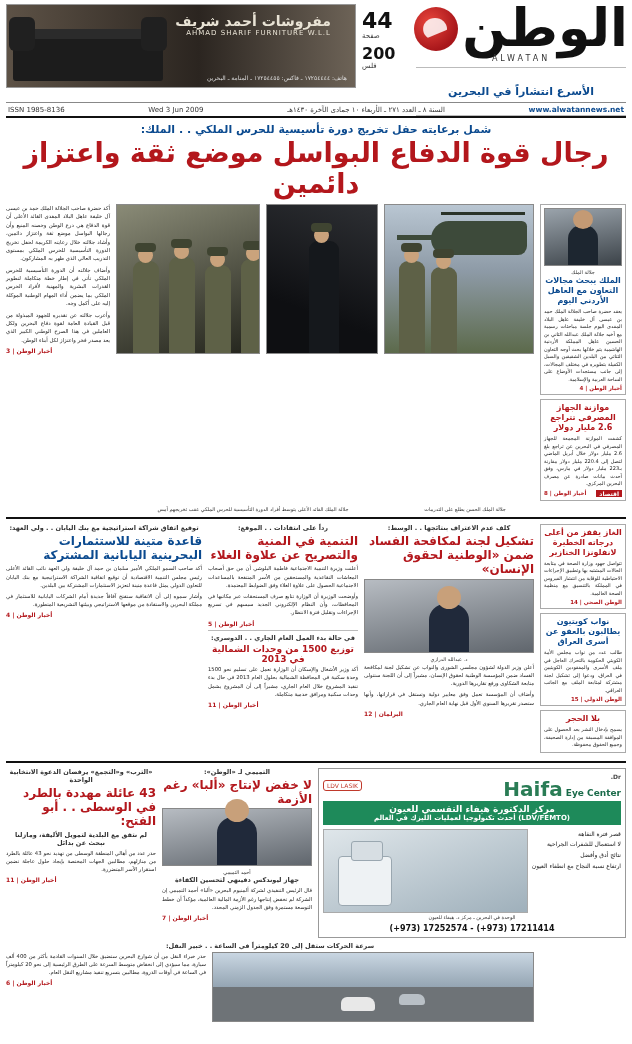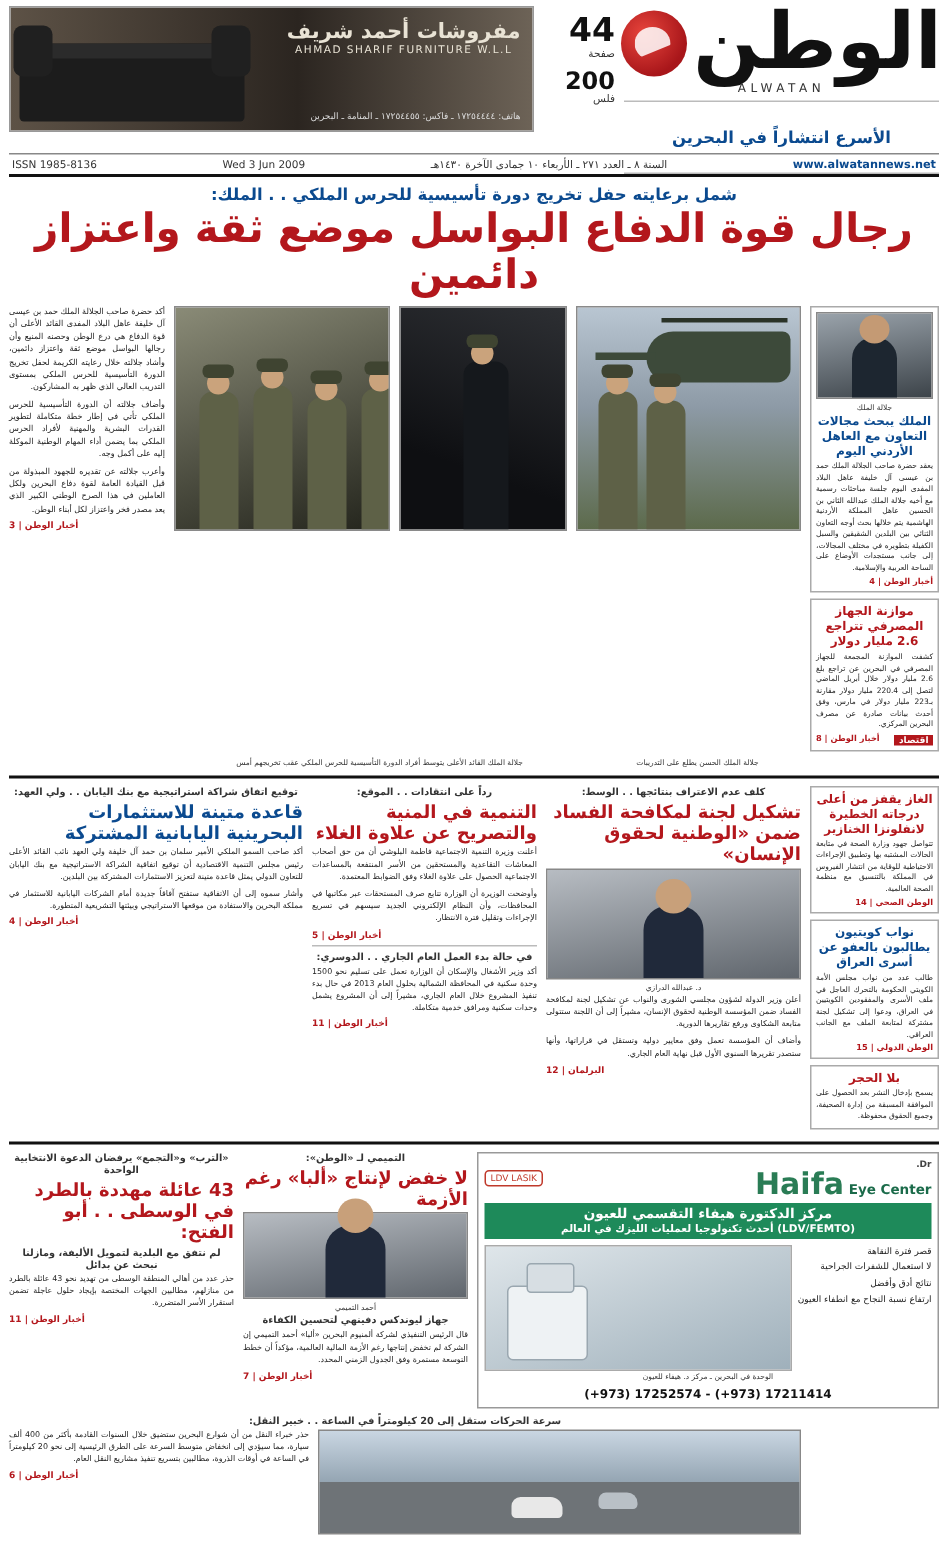--- a/index.html
+++ b/index.html
@@ -32,21 +32,21 @@
     content:""; position:absolute; left:9px; top:11px; width:24px; height:22px;
     border-radius:50%; background:#fff; clip-path: polygon(0 0,100% 0,100% 55%,0 100%);
     opacity:.85;
   }
   .logo-latin { font-size:8px; letter-spacing:3px; color:#333; margin-top:1px; }
   .logo-tag {
     margin-top:4px; font-size:11px; font-weight:bold; color:#0b4a8f;
     border-top:1px solid #bbb; border-bottom:1px solid #bbb; padding:17px 6px; width:100%;
     text-align:center;
   }
-  .pages-box { text-align:right; width:48px; padding-top:6px; }
+  .pages-box { text-align:left; width:48px; padding-top:6px; }
   .pages-num { font-size:22px; font-weight:bold; color:#111; line-height:1; }
   .pages-lbl { font-size:7px; color:#333; }
   .price-num { font-size:16px; font-weight:bold; color:#111; margin-top:6px; line-height:1; }
 
   .ad-top {
     flex:1; height:84px; border:1px solid #999; position:relative; overflow:hidden;
     background:linear-gradient(90deg,#5d5246,#2b2520 55%, #6d6357);
   }
   .ad-top .sofa {
     position:absolute; left:6px; bottom:6px; width:150px; height:52px;
@@ -54,21 +54,21 @@
     box-shadow: inset 0 10px 0 #2b2b2b;
   }
   .ad-top .sofa:before{
     content:""; position:absolute; left:-4px; top:-12px; width:26px; height:34px;
     background:#202020; border-radius:6px;
   }
   .ad-top .sofa:after{
     content:""; position:absolute; right:-4px; top:-12px; width:26px; height:34px;
     background:#202020; border-radius:6px;
   }
-  .ad-top .brandbox { position:absolute; right:8px; top:8px; text-align:center; color:#e9e3d5; }
+  .ad-top .brandbox { position:absolute; right:24px; top:8px; text-align:right; color:#e9e3d5; }
   .ad-top .ar { font-size:14px; font-weight:bold; }
   .ad-top .en { font-size:7px; letter-spacing:1px; }
   .ad-top .tel { position:absolute; right:8px; bottom:6px; font-size:6px; color:#ddd; }
 
   
   .infobar {
     display:flex; justify-content:space-between; align-items:center;
     border-top:1px solid #888; border-bottom:2px solid #111;
     font-size:7px; color:#333; padding:2px 2px; margin-top:2px;
   }
@@ -288,20 +288,21 @@
     </div>
 
     <div class="col" style="width:150px">
       <div class="col-sub">رداً على انتقادات . . الموقع:</div>
       <div class="col-h red">التنمية في المنية والتصريح عن علاوة الغلاء</div>
       <p class="col-p">أعلنت وزيرة التنمية الاجتماعية فاطمة البلوشي أن من حق أصحاب المعاشات التقاعدية والمستحقين من الأسر المنتفعة بالمساعدات الاجتماعية الحصول على علاوة الغلاء وفق الضوابط المعتمدة.</p>
       <p class="col-p">وأوضحت الوزيرة أن الوزارة تتابع صرف المستحقات عبر مكاتبها في المحافظات، وأن النظام الإلكتروني الجديد سيسهم في تسريع الإجراءات وتقليل فترة الانتظار.</p>
       <div class="pagelink">أخبار الوطن | 5</div>
       <div class="rule"></div>
       <div class="col-sub">في حالة بدء العمل العام الجاري . . الدوسري:</div>
+      <div class="mini-h">توزيع 1500 من وحدات الشمالية في 2013</div>
       <p class="col-p">أكد وزير الأشغال والإسكان أن الوزارة تعمل على تسليم نحو 1500 وحدة سكنية في المحافظة الشمالية بحلول العام 2013 في حال بدء تنفيذ المشروع خلال العام الجاري، مشيراً إلى أن المشروع يشمل وحدات سكنية ومرافق خدمية متكاملة.</p>
       <div class="pagelink">أخبار الوطن | 11</div>
     </div>
 
     <div class="col" style="flex:1">
       <div class="col-sub">توقيع اتفاق شراكة استراتيجية مع بنك اليابان . . ولي العهد:</div>
       <div class="col-h">قاعدة متينة للاستثمارات البحرينية اليابانية المشتركة</div>
       <p class="col-p">أكد صاحب السمو الملكي الأمير سلمان بن حمد آل خليفة ولي العهد نائب القائد الأعلى رئيس مجلس التنمية الاقتصادية أن توقيع اتفاقية الشراكة الاستراتيجية مع بنك اليابان للتعاون الدولي يمثل قاعدة متينة لتعزيز الاستثمارات المشتركة بين البلدين.</p>
       <p class="col-p">وأشار سموه إلى أن الاتفاقية ستفتح آفاقاً جديدة أمام الشركات اليابانية للاستثمار في مملكة البحرين والاستفادة من موقعها الاستراتيجي وبيئتها التشريعية المتطورة.</p>
       <div class="pagelink">أخبار الوطن | 4</div>

